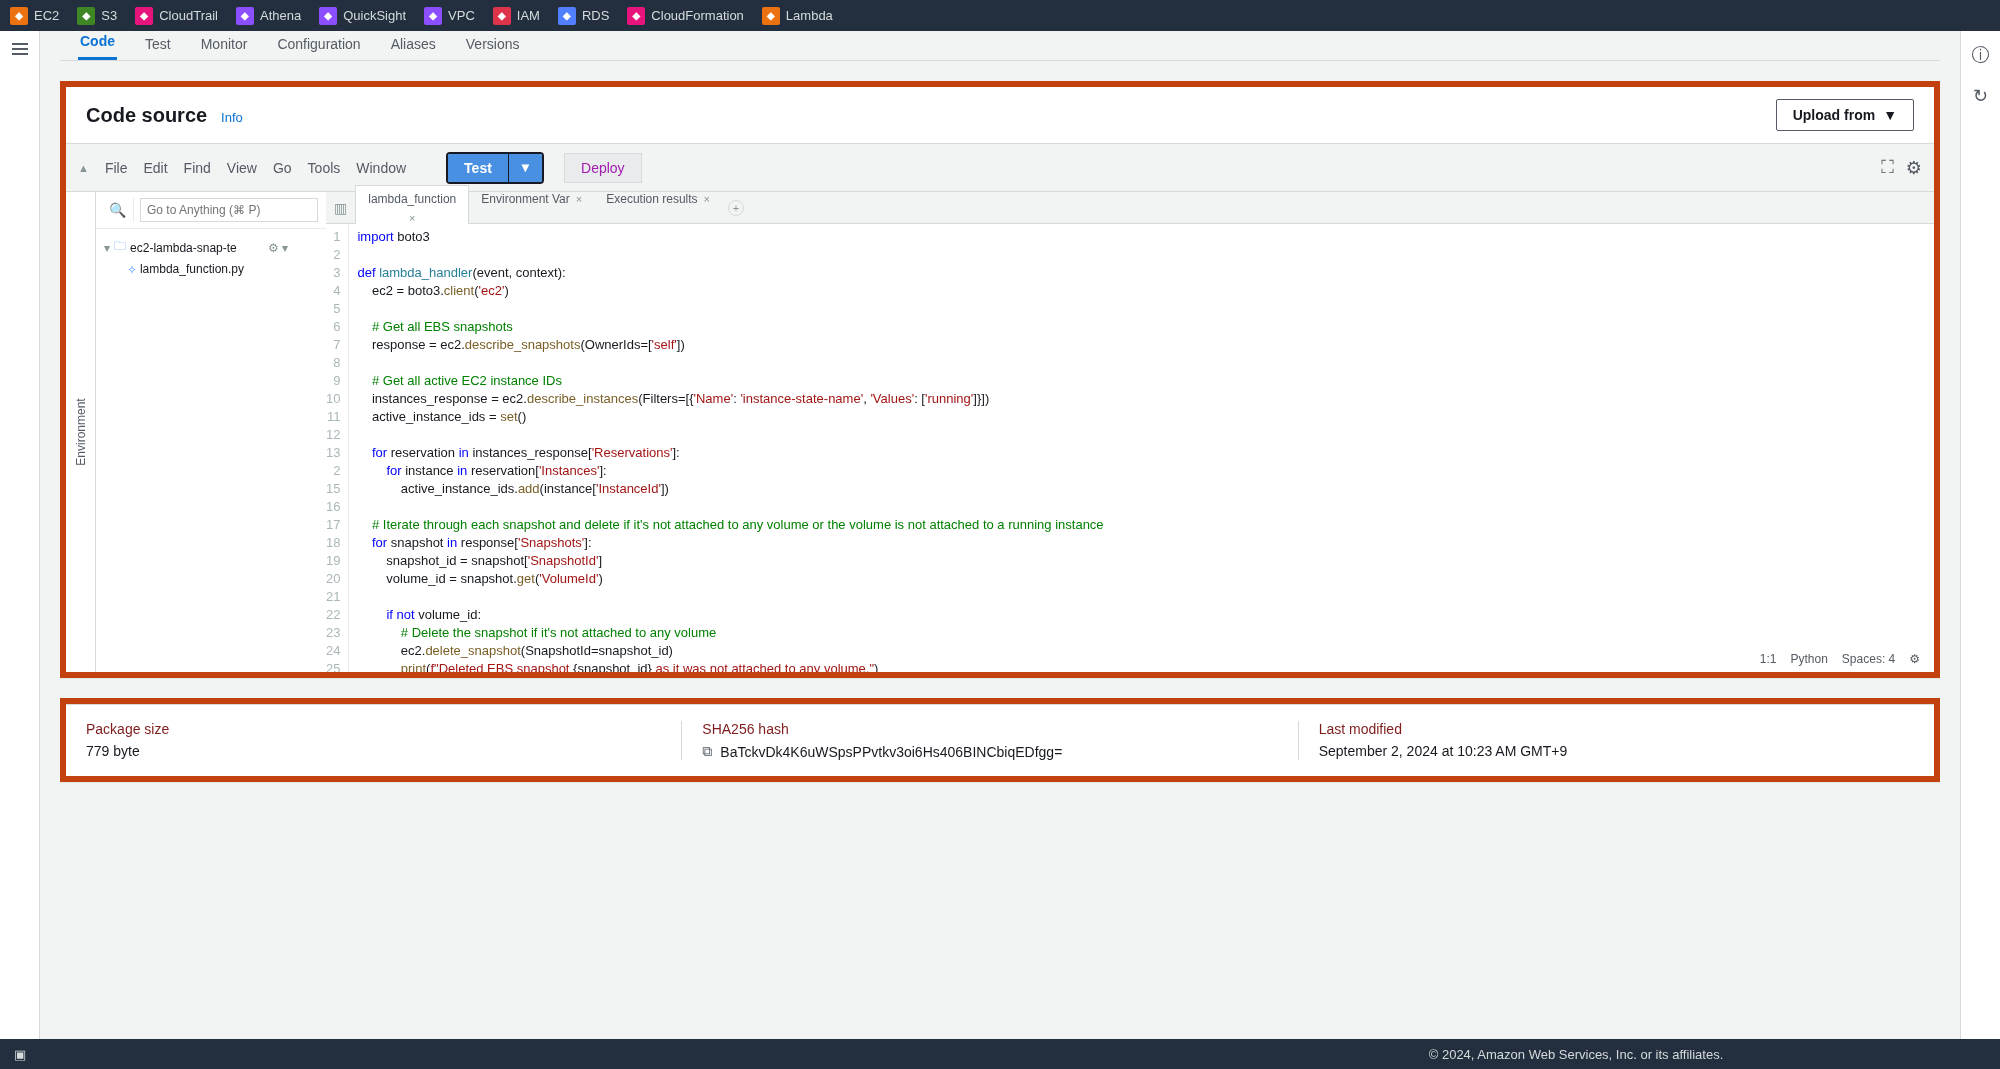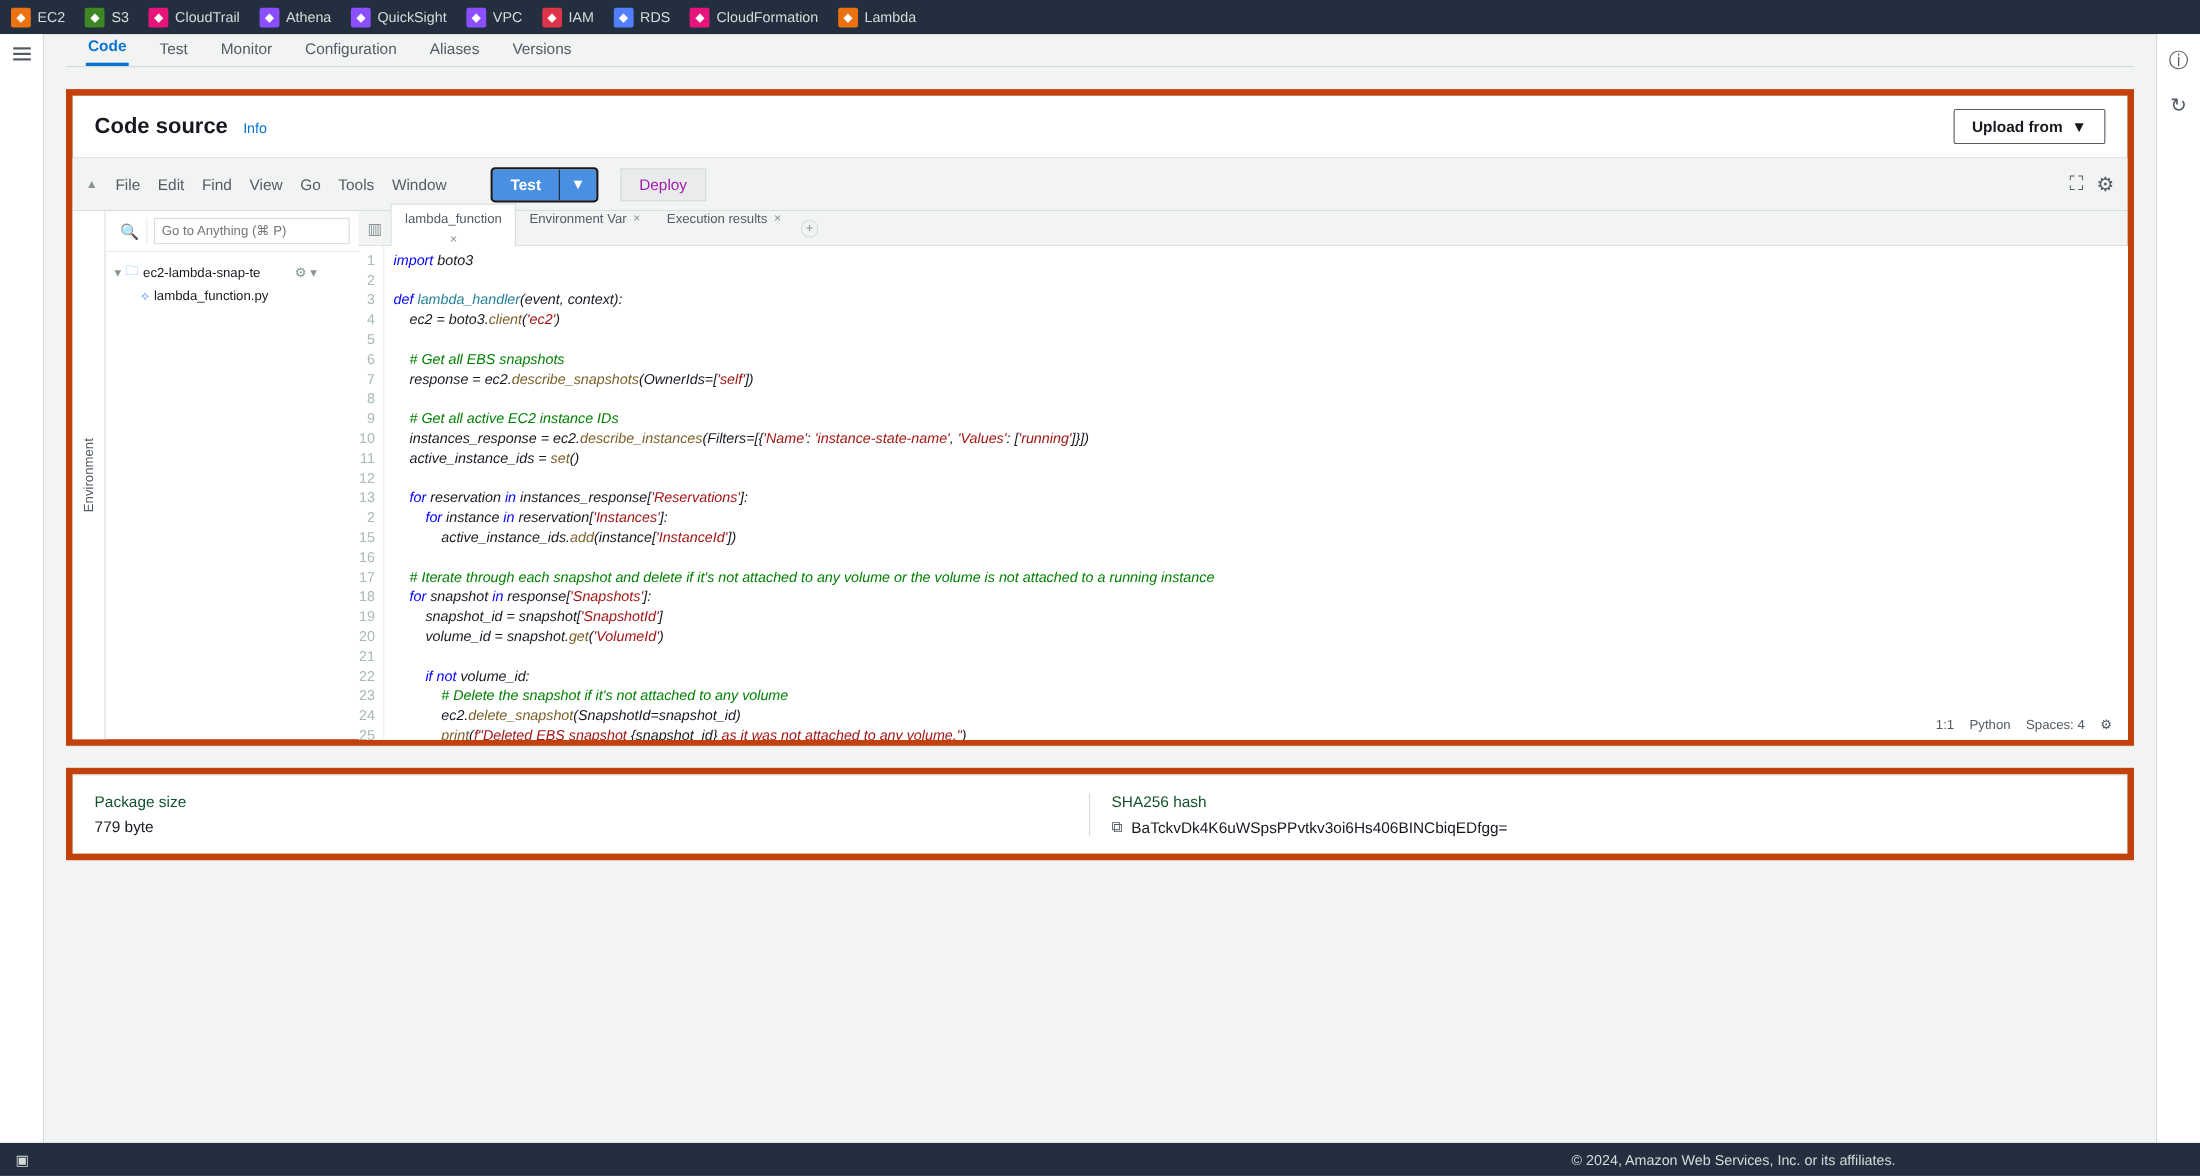--- a/index.html
+++ b/index.html
@@ -63,36 +63,36 @@
 .open-files { background: #f2f3f3; border-bottom: 1px solid #d5dbdb; display: flex; align-items: center; height: 32px; padding-left: 8px; gap: 0; }
 .file-tab { padding: 6px 12px; font-size: 12px; color: #545b64; display: inline-flex; align-items: center; gap: 6px; cursor: pointer; }
 .file-tab.active { background: #fff; border: 1px solid #d5dbdb; border-bottom: none; flex-direction: column; }
 .file-tab .close-x { color: #879596; font-size: 11px; }
 .plus-tab { color: #879596; margin-left: 6px; cursor: pointer; border: 1px solid #d5dbdb; border-radius: 50%; width: 16px; height: 16px; display: inline-flex; align-items: center; justify-content: center; font-size: 11px; }
 
 
 .code-scroll { flex: 1; overflow: auto; background: #fff; display: flex; font-family: Menlo, Monaco, Consolas, monospace; font-size: 13px; line-height: 18px; }
 .gutter { background: #fff; color: #aab7b8; text-align: right; padding: 4px 8px 4px 0; user-select: none; border-right: 1px solid #eaeded; }
 .gutter div { height: 18px; }
-.code-lines { padding: 4px 0 4px 8px; white-space: pre; color: #16191f; font-style: italic; }
+.code-lines { padding: 4px 0 4px 8px; white-space: pre; color: #16191f; }
 .code-lines .ln { height: 18px; }
 .kw { color: #0000ff; }
 .fn { color: #267f99; }
 .str { color: #a31515; }
 .com { color: #008000; }
 .call { color: #795e26; }
 
 
 .editor-status { position: absolute; bottom: 4px; right: 8px; background: rgba(255,255,255,0.9); font-size: 12px; color: #545b64; display: flex; gap: 14px; align-items: center; padding: 2px 6px; }
 
 
 .props-body { display: flex; padding: 16px 20px; gap: 20px; border-top: 1px solid #d5dbdb; }
 .prop-col { flex: 1; border-right: 1px solid #d5dbdb; padding-right: 20px; }
 .prop-col:last-child { border-right: none; }
-.prop-label { color: #14532d; font-size: 14px; margin-bottom: 6px; }
+.prop-label { color: #7f1d1d; font-size: 14px; margin-bottom: 6px; }
 .prop-value { color: #16191f; font-size: 14px; display: flex; align-items: center; gap: 8px; }
 .copy-ic { cursor: pointer; color: #545b64; }
 
 
 .footer { background: #232f3e; color: #d5dbdb; height: 30px; display: flex; align-items: center; padding: 0 14px; font-size: 13px; gap: 24px; position: fixed; bottom: 0; left: 0; right: 0; }
 .footer .right { margin-left: auto; display: flex; gap: 24px; align-items: center; }
 .footer a { color: #ef4444; cursor: pointer; margin-top: 41px; }
 
 
 .arrow-up { font-size: 11px; color: #879596; cursor: pointer; }
@@ -280,20 +280,24 @@
           <div class="prop-label">Package size</div>
           <div class="prop-value">779 byte</div>
         </div>
         <div class="prop-col">
           <div class="prop-label">SHA256 hash</div>
           <div class="prop-value">
             <span class="copy-ic">⧉</span>
             <span>BaTckvDk4K6uWSpsPPvtkv3oi6Hs406BINCbiqEDfgg=</span>
           </div>
         </div>
+        <div class="prop-col">
+          <div class="prop-label">Last modified</div>
+          <div class="prop-value">September 2, 2024 at 10:23 AM GMT+9</div>
+        </div>
       </div>
     </div>
   </div>
 
   <div class="right-rail">
     <span>ⓘ</span>
     <span>↻</span>
   </div>
 </div>
 

